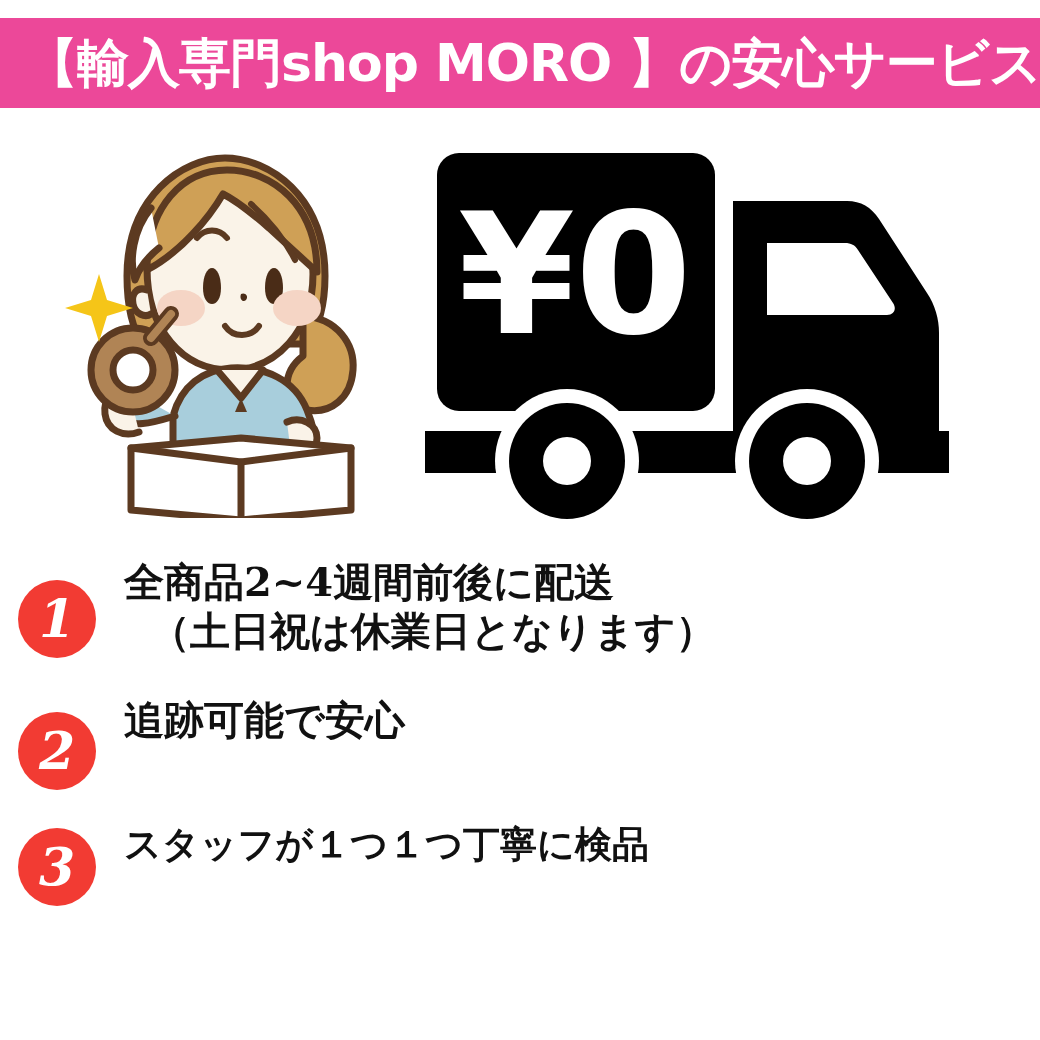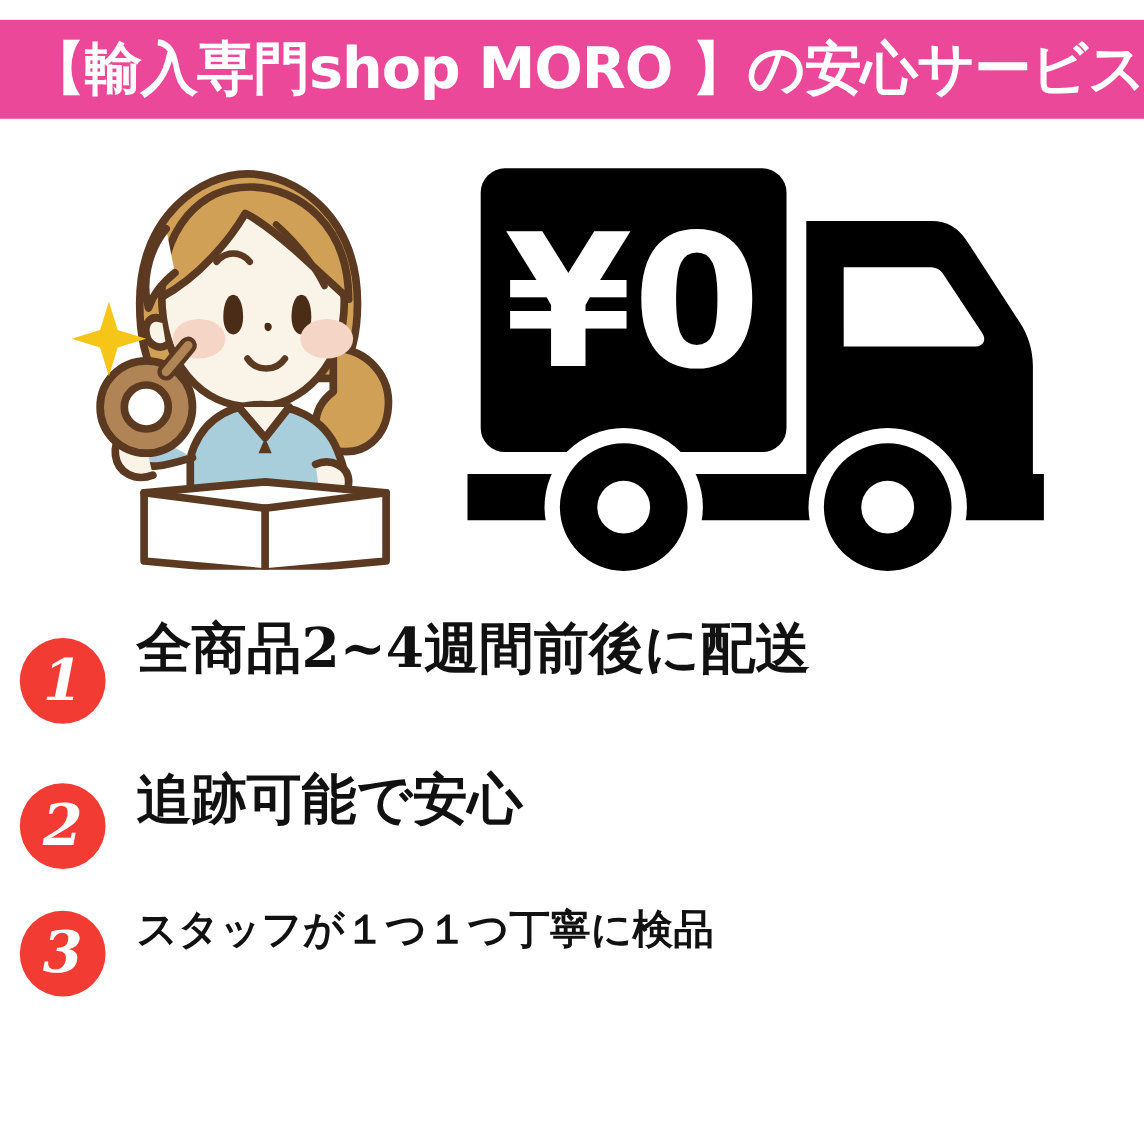--- a/index.html
+++ b/index.html
@@ -99,21 +99,21 @@
   }
   .feature-item.item-1 .badge { margin-top: 22px; }
   .feature-item.item-2 .badge { margin-top: 16px; }
   .feature-item.item-3 .badge { margin-top: 6px; }
 
   .feature-text {
     margin-left: 28px;
     color: #111111;
     font-family: "DejaVu Serif", "Liberation Serif", serif;
     font-weight: bold;
-    font-size: 50px;
+    font-size: 40px;
     line-height: 1.22;
     letter-spacing: 0px;
   }
   .feature-text .line {
     display: block;
     white-space: nowrap;
   }
   .feature-text .line.indent { padding-left: 26px; }
   .item-3 .feature-text { font-size: 37px; }
 </style>
@@ -213,20 +213,21 @@
     </svg>
   </div>
 </div>
 
 <div class="feature-list">
 
   <div class="feature-item item-1">
     <div class="badge">1</div>
     <div class="feature-text">
       <span class="line">全商品2~4週間前後に配送</span>
+      <span class="line indent">（土日祝は休業日となります）</span>
     </div>
   </div>
 
   <div class="feature-item item-2">
     <div class="badge">2</div>
     <div class="feature-text">
       <span class="line">追跡可能で安心</span>
     </div>
   </div>
 

